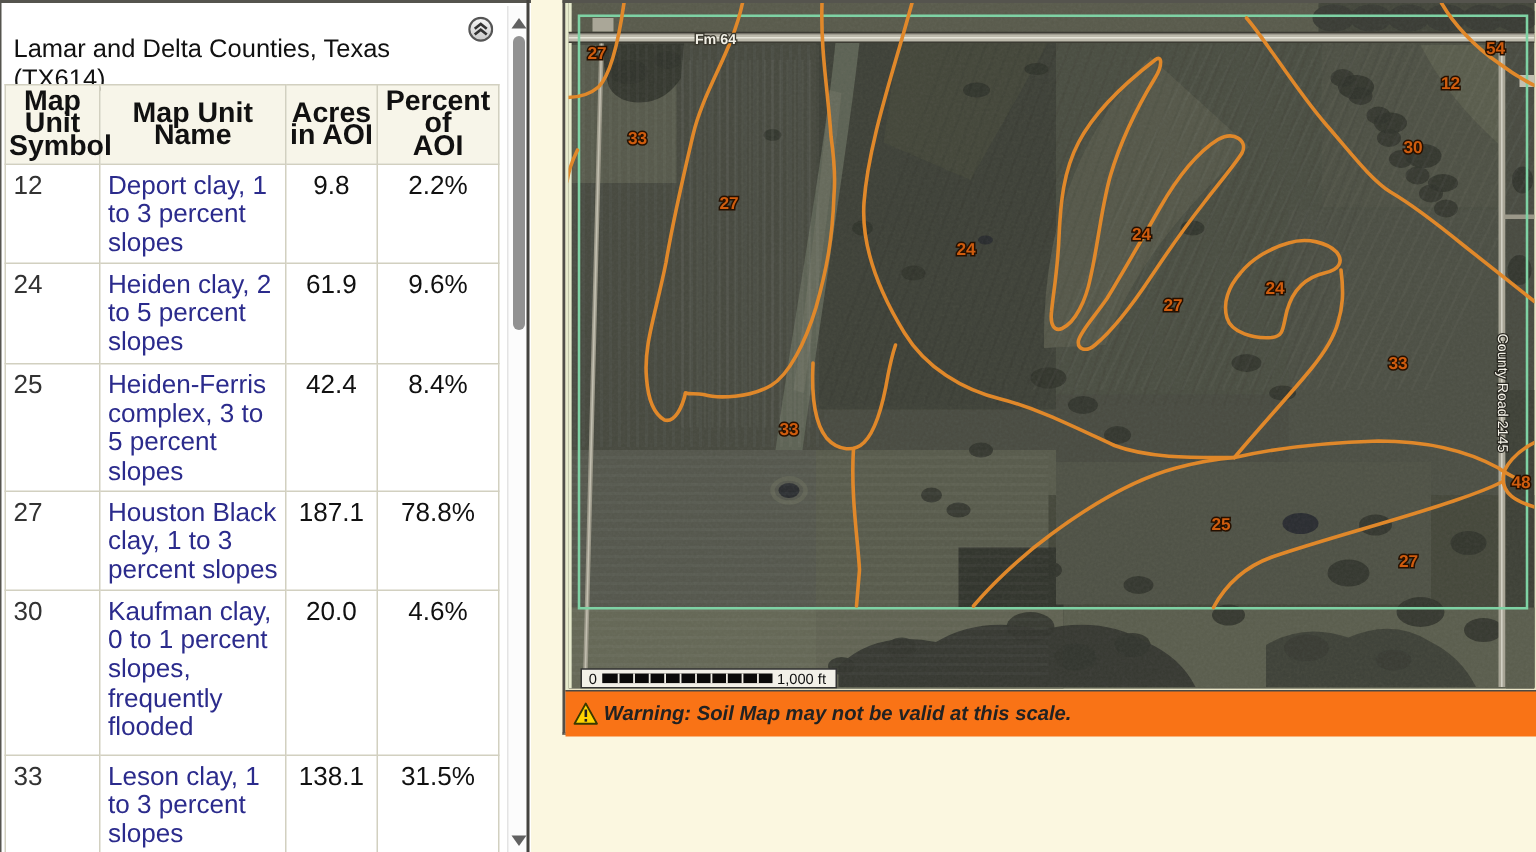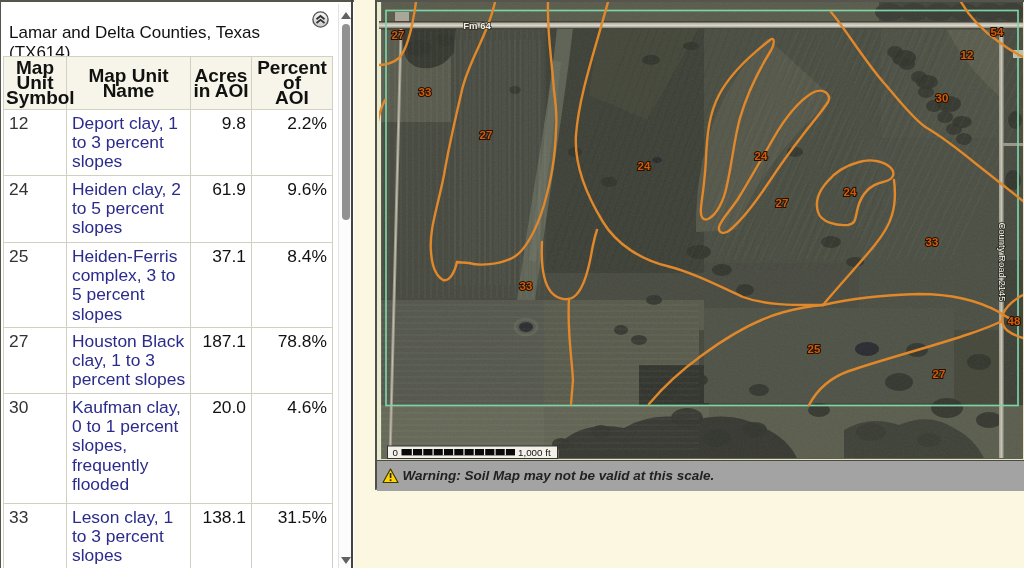--- a/index.html
+++ b/index.html
@@ -12,32 +12,32 @@
   #title{position:absolute;left:8px;top:21px;width:300px;font-size:17px;color:#111;line-height:20px;}
   #collapse{position:absolute;left:311px;top:9px;}
   table{border-collapse:collapse;table-layout:fixed;}
   #tbl{position:absolute;left:2px;top:53.5px;width:330px;font-size:17.4px;}
   #tbl th{background:#f7f5e9;font-size:19px;color:#111;font-weight:bold;text-align:center;
           vertical-align:middle;line-height:15px;padding:2px 2px;}
   #tbl td{vertical-align:top;padding:4px 5px 0 5px;line-height:19.4px;}
   #tbl td,#tbl th{border:1px solid #d2d0c0;}
   td.sym{color:#333;padding-left:8px;}
   td.nm{white-space:nowrap;} td.nm a{color:#2b2b8c;text-decoration:none;text-align:center;}
-  td.num{text-align:right;color:#111;padding-right:5px;}
+  td.num{text-align:center;color:#111;padding-right:5px;}
   
   #sbar{position:absolute;left:337px;top:2px;width:14px;height:566px;background:#fcfcfc;border-left:1px solid #e4e4e4;}
   #sthumb{position:absolute;left:2.5px;top:20px;width:8px;height:196px;background:#919191;border-radius:4px;}
   .sarrow{position:absolute;left:2px;width:0;height:0;border-left:5px solid transparent;border-right:5px solid transparent;}
   #sup{top:8px;border-bottom:7px solid #616161;}
   #sdown{bottom:6px;border-top:7px solid #616161;}
   
   #map{position:absolute;left:374.5px;top:0;width:650px;height:490px;background:#e9e4c6;
        border-left:2.7px solid #514f4a;border-top:2px solid #55544e;border-bottom:2px solid #7b7a71;box-sizing:border-box;}
   #photo{position:absolute;left:2.8px;top:0;width:644px;height:457px;} #pstrip{position:absolute;left:0;top:0;width:2.8px;height:458px;background:#e7ebcd;}
-  #warn{position:absolute;left:0;top:458px;width:647px;height:30px;background:#a3a3a3;border-top:1px solid #4a4a45;}
+  #warn{position:absolute;left:0;top:458px;width:647px;height:30px;background:#f97316;border-top:1px solid #4a4a45;}
   #wicon{position:absolute;left:5px;top:7px;}
   #wtext{position:absolute;left:26px;top:7px;font-size:13.5px;font-style:italic;font-weight:bold;color:#222;}
 </style>
 </head>
 <body>
 <div id="page">
   <div id="left">
     <div id="title">Lamar and Delta Counties, Texas<br>(TX614)</div>
     <div id="collapse"><svg width="17" height="17" viewBox="0 0 17 17">
       <defs>
@@ -72,21 +72,21 @@
           </tr>
       <tr style="height:67px">
             <td class="sym">24</td>
             <td class="nm"><a>Heiden clay, 2<br>to 5 percent<br>slopes</a></td>
             <td class="num">61.9</td>
             <td class="num">9.6%</td>
           </tr>
       <tr style="height:85px">
             <td class="sym">25</td>
             <td class="nm"><a>Heiden-Ferris<br>complex, 3 to<br>5 percent<br>slopes</a></td>
-            <td class="num">37.1</td>
+            <td class="num">42.4</td>
             <td class="num">8.4%</td>
           </tr>
       <tr style="height:66px">
             <td class="sym">27</td>
             <td class="nm"><a>Houston Black<br>clay, 1 to 3<br>percent slopes</a></td>
             <td class="num">187.1</td>
             <td class="num">78.8%</td>
           </tr>
       <tr style="height:110px">
             <td class="sym">30</td>

